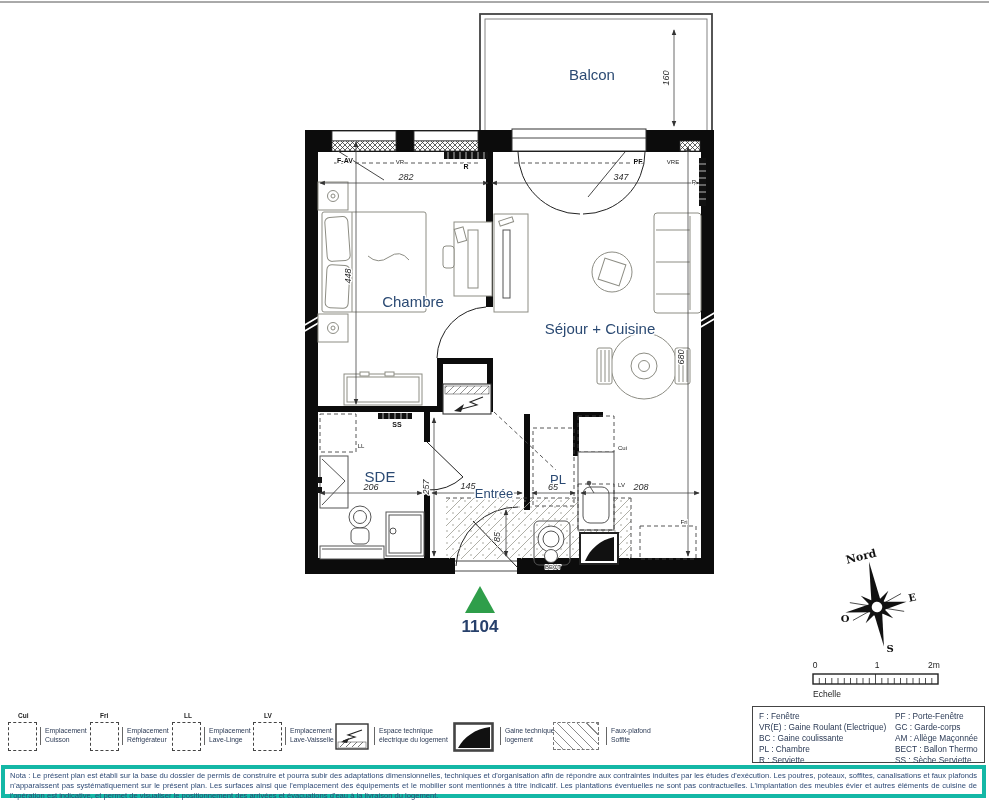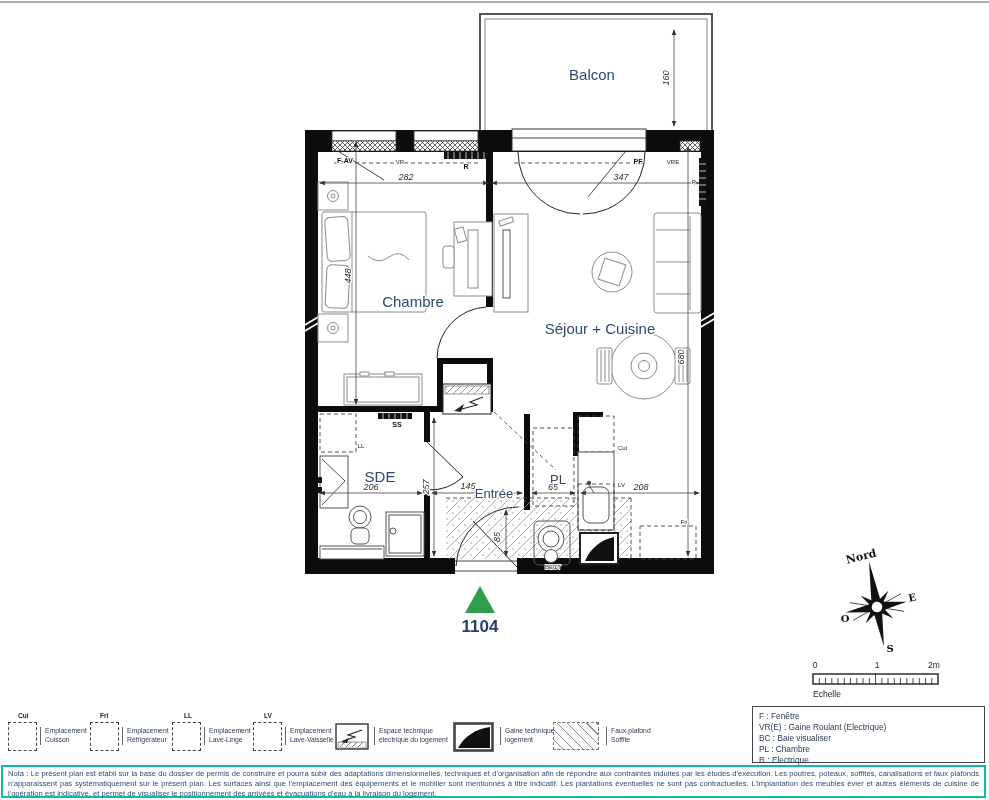--- a/index.html
+++ b/index.html
@@ -27,21 +27,21 @@
   .abs{position:absolute;}
   .emp-box{width:29px;height:29px;border:1.6px dashed #444;box-sizing:border-box;}
   .emp-tag{font-size:6.5px;font-weight:bold;color:#222;}
   .leg-label{font-size:6.8px;color:#2b3a55;line-height:1.3;white-space:pre-line;border-left:1px solid #666;padding-left:4px;}
   .faux-ico{width:46px;height:28px;border:1px dashed #777;box-sizing:border-box;
     background-image:repeating-linear-gradient(45deg,transparent 0 6px,#8a8a8a 6px 7px);}
   .abbr-box{left:752px;top:706px;width:233px;height:57px;border:1.2px solid #444;box-sizing:border-box;
     display:flex;padding:4px 6px;gap:8px;}
   .abbr-col{font-size:8.3px;color:#2b3a55;line-height:1.32;}
   .abbr-col div{white-space:nowrap;}
-  .nota-box{left:1px;top:765px;width:985px;height:33px;border:2px solid #14b8a6;box-sizing:border-box;
+  .nota-box{left:1px;top:765px;width:985px;height:33px;border:4px solid #14b8a6;box-sizing:border-box;
     font-size:7.6px;color:#2e4a75;line-height:1.32;padding:2px 5px;text-align:justify;}
 </style>
 </head>
 <body>
 
 <svg width="989" height="705" viewBox="0 0 989 705">
   <defs>
     <marker id="arw" viewBox="0 0 8 8" refX="7" refY="4" markerWidth="7" markerHeight="7" orient="auto-start-reverse">
       <path d="M0,0.8 L8,4 L0,7.2 Z" fill="#333"></path>
     </marker>
@@ -365,19 +365,26 @@
 
   <div class="abs faux-ico" style="left:553px;top:722px;"></div>
   <div class="abs leg-label" style="left:606px;top:727px;">Faux-plafond
 Soffite</div>
 </div>
 
 <div class="abs abbr-box">
   <div class="abbr-col" style="width:136px;">
     <div>F : Fenêtre</div>
     <div>VR(E) : Gaine Roulant (Electrique)</div>
-    <div>BC : Baie visualiser</div>
+    <div>BC : Gaine coulissante</div>
     <div>PL : Chambre</div>
-    <div>R : Electrique</div>
+    <div>R : Serviette</div>
+  </div>
+  <div class="abbr-col">
+    <div>PF : Porte-Fenêtre</div>
+    <div>GC : Garde-corps</div>
+    <div>AM : Allège Maçonnée</div>
+    <div>BECT : Ballon Thermo</div>
+    <div>SS : Sèche Serviette</div>
   </div>
 </div>
 
 <div class="abs nota-box">Nota : Le présent plan est établi sur la base du dossier de permis de construire et pourra subir des adaptations dimensionnelles, techniques et d'organisation afin de répondre aux contraintes induites par les études d'exécution. Les poutres, poteaux, soffites, canalisations et faux plafonds n'apparaissent pas systématiquement sur le présent plan. Les surfaces ainsi que l'emplacement des équipements et le mobilier sont mentionnés à titre indicatif. Les plantations éventuelles ne sont pas contractuelles. L'implantation des meubles évier et autres éléments de cuisine de l'opération est indicative, et permet de visualiser le positionnement des arrivées et évacuations d'eau à la livraison du logement.</div>
 
 </body></html>

